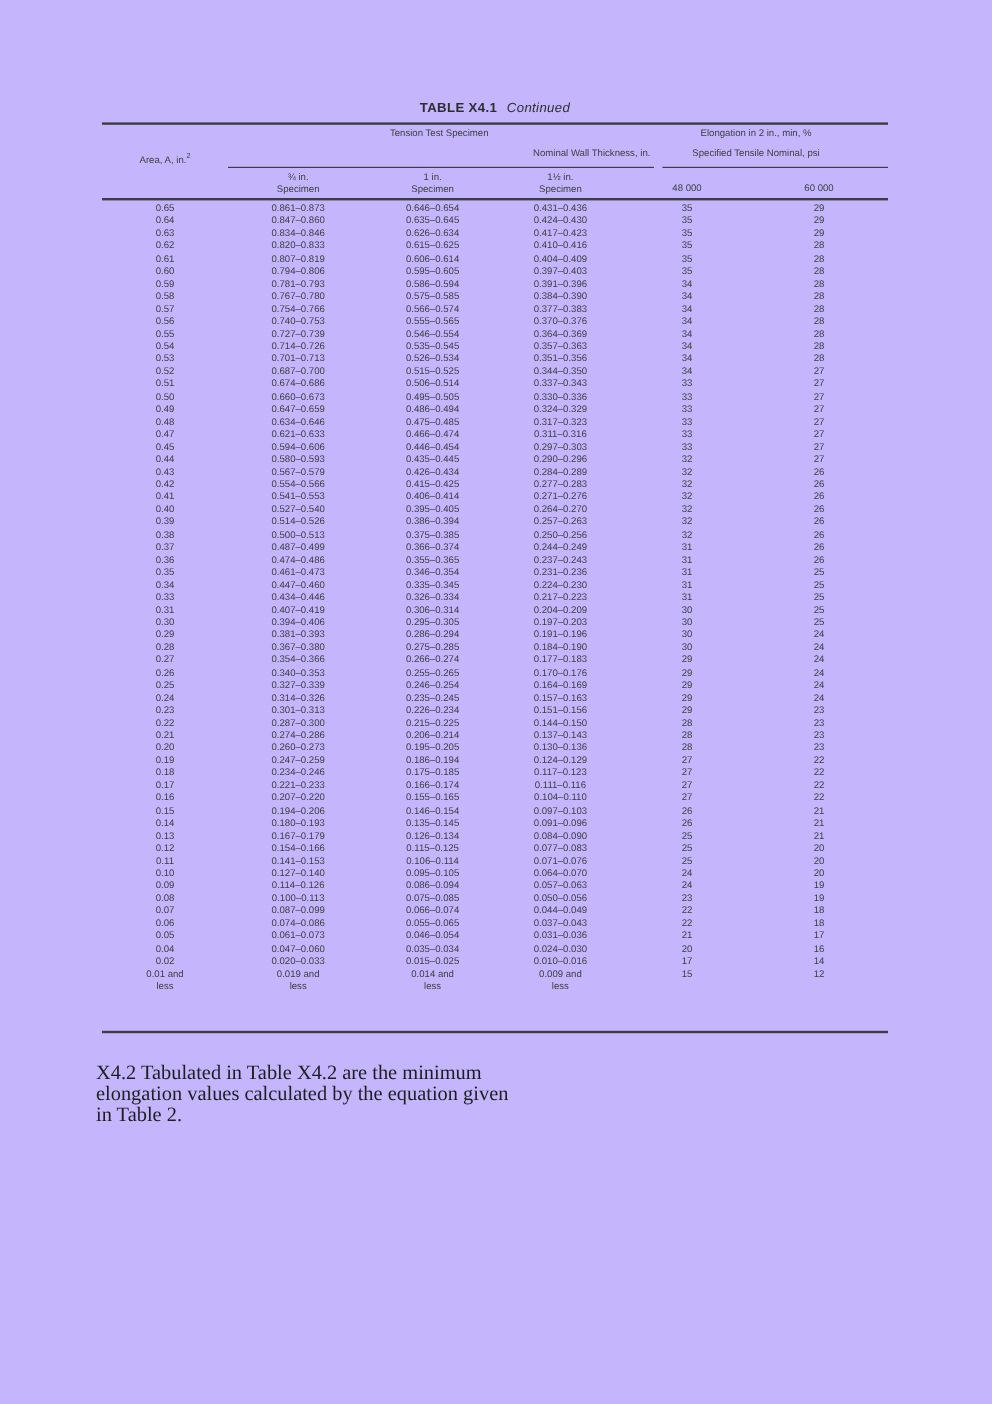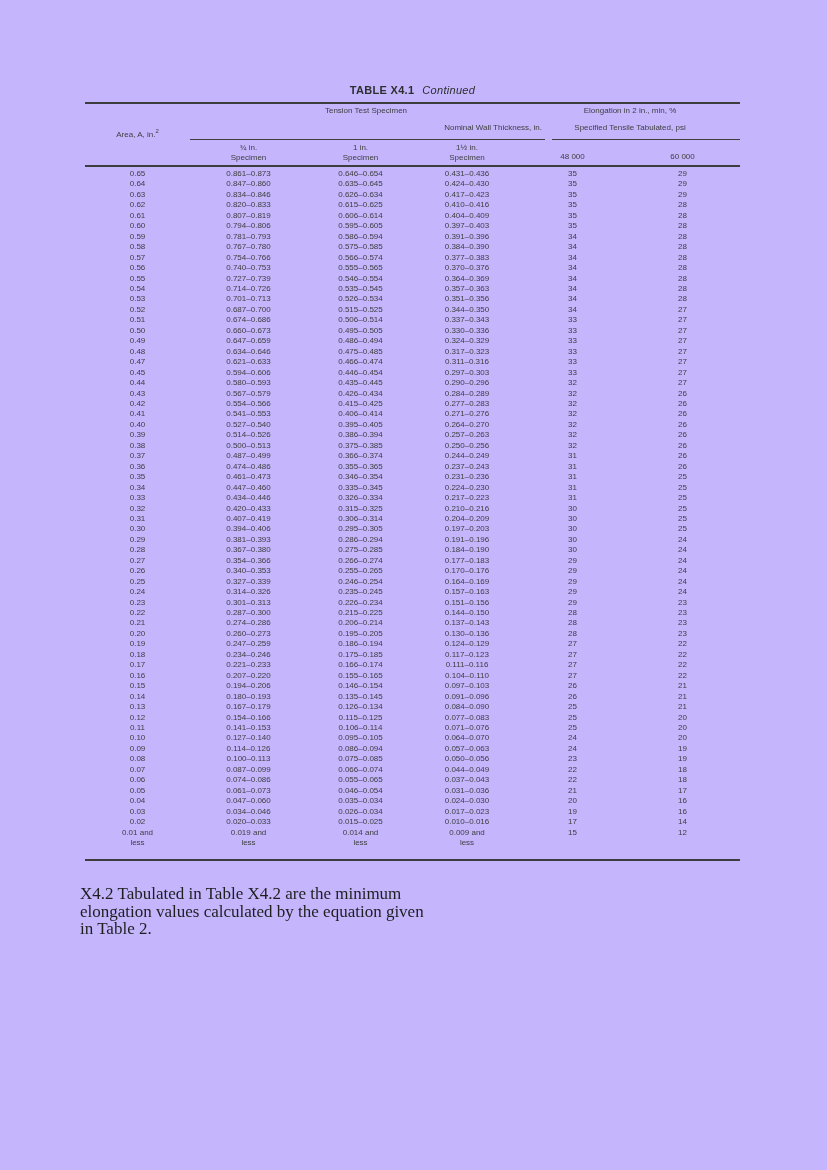--- a/index.html
+++ b/index.html
@@ -47,21 +47,21 @@
 
     <div class="abs t-title">
       <span class="bold">TABLE X4.1</span><span class="ital">Continued</span>
     </div>
 
     <div class="abs rule top"></div>
 
     <div class="abs hdr g1l1">Tension Test Specimen</div>
     <div class="abs hdr g1l2">Nominal Wall Thickness, in.</div>
     <div class="abs hdr g2l1">Elongation in 2 in., min, %</div>
-    <div class="abs hdr g2l2">Specified Tensile Tabulated, psi</div>
+    <div class="abs hdr g2l2">Specified Tensile Nominal, psi</div>
 
     <div class="abs rule gleft"></div>
     <div class="abs rule gright"></div>
 
     <div class="abs hdr areahdr">
       <span>Area, A, in.</span><sup>2</sup>
     </div>
 
     <div class="abs sub s1a">¾ in.</div>
     <div class="abs sub s1b">Specimen</div>
@@ -334,28 +334,20 @@
           </tr>
           <tr>
             <td>0.33</td>
             <td>0.434–0.446</td>
             <td>0.326–0.334</td>
             <td>0.217–0.223</td>
             <td>31</td>
             <td>25</td>
           </tr>
           <tr>
-            <td>0.32</td>
-            <td>0.420–0.433</td>
-            <td>0.315–0.325</td>
-            <td>0.210–0.216</td>
-            <td>30</td>
-            <td>25</td>
-          </tr>
-          <tr>
             <td>0.31</td>
             <td>0.407–0.419</td>
             <td>0.306–0.314</td>
             <td>0.204–0.209</td>
             <td>30</td>
             <td>25</td>
           </tr>
           <tr>
             <td>0.30</td>
             <td>0.394–0.406</td>
@@ -563,28 +555,20 @@
             <td>0.031–0.036</td>
             <td>21</td>
             <td>17</td>
           </tr>
           <tr>
             <td>0.04</td>
             <td>0.047–0.060</td>
             <td>0.035–0.034</td>
             <td>0.024–0.030</td>
             <td>20</td>
-            <td>16</td>
-          </tr>
-          <tr>
-            <td>0.03</td>
-            <td>0.034–0.046</td>
-            <td>0.026–0.034</td>
-            <td>0.017–0.023</td>
-            <td>19</td>
             <td>16</td>
           </tr>
           <tr>
             <td>0.02</td>
             <td>0.020–0.033</td>
             <td>0.015–0.025</td>
             <td>0.010–0.016</td>
             <td>17</td>
             <td>14</td>
           </tr>

